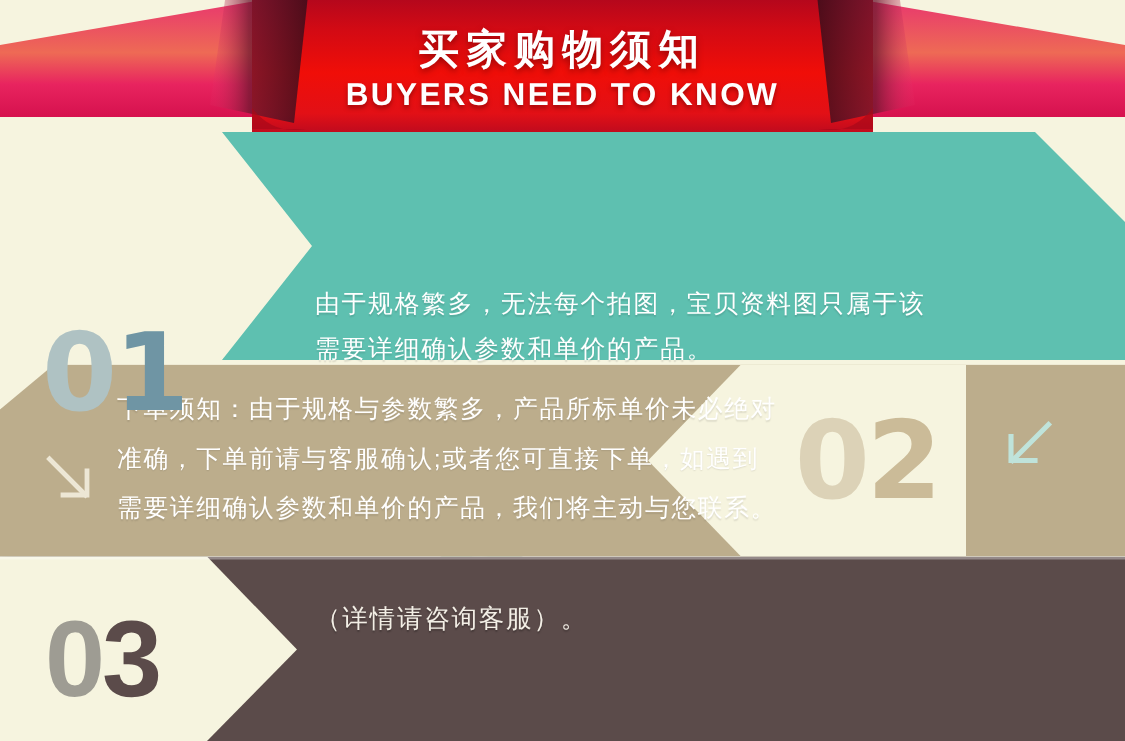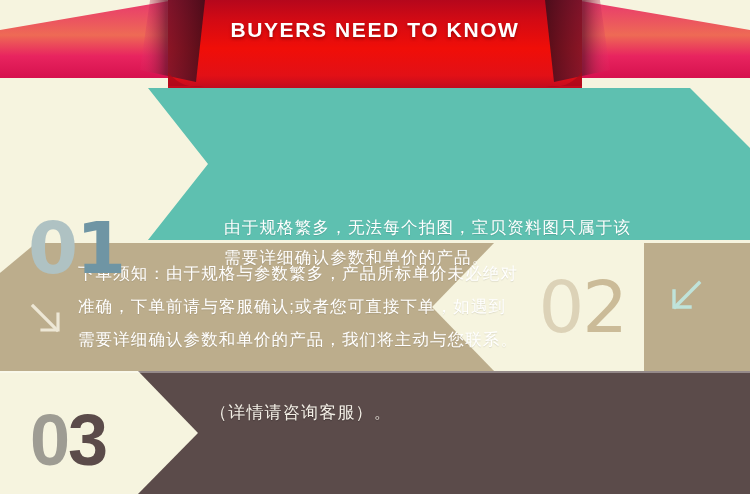--- a/index.html
+++ b/index.html
@@ -86,29 +86,28 @@
   
   .sec01-cut {
     position: absolute;
     right: 0; top: 0;
     width: 60px; height: 60px;
     background: #F6F4DF;
     clip-path: polygon(100% 0, 100% 100%, 0 0);
   }
   .sec01-text {
     position: absolute;
-    left: 224px; top: 100px;
+    left: 210px; top: 100px;
     width: 465px;
     color: #FFFFFF;
     font-size: 16.5px;
     line-height: 30px;
     letter-spacing: 1.2px;
     z-index: 5;
     text-shadow: 0 1px 1px rgba(0,0,0,0.12);
-    margin-top: 24px;
   }
   .num01 {
     position: absolute;
     left: 28px; top: 118px;
     font-size: 72px;
     font-weight: bold;
     letter-spacing: -2px;
     z-index: 5;
     font-family: "DejaVu Sans", sans-serif;
     text-align: center;
@@ -153,21 +152,21 @@
     font-size: 16.5px;
     line-height: 33px;
     letter-spacing: 1.1px;
     z-index: 5;
     text-shadow: 0 1px 1px rgba(0,0,0,0.10);
   }
   .num02 {
     position: absolute;
     right: 18px; top: 22px;
     font-size: 72px;
-    font-weight: normal;
+    font-weight: bold;
     letter-spacing: -2px;
     z-index: 6;
     font-family: "DejaVu Sans", sans-serif;
   }
   .num02 .d1 { color: #DCD2B7; }
   .num02 .d2 { color: #CBBB98; }
 
   .arrow-02 {
     position: absolute;
     left: 28px; top: 58px;
@@ -278,20 +277,21 @@
       <rect x="168" y="0" width="414" height="88" fill="url(#gMain)"></rect>
 
       <polygon points="150,0 205,0 196,82 140,70" fill="url(#gFoldL)"></polygon>
 
       <polygon points="600,0 545,0 554,82 610,70" fill="url(#gFoldR)"></polygon>
 
       <path d="M168,72 q14,18 36,14 l-36,0 z" fill="#A8081A" opacity="0.7"></path>
       <path d="M582,72 q-14,18 -36,14 l36,0 z" fill="#A8081A" opacity="0.7"></path>
     </svg>
     <div style="position:absolute;left:0;top:16px;width:750px;text-align:center;z-index:3;">
+      <div style="color:#FFFFFF;font-size:27px;font-weight:bold;letter-spacing:5px;line-height:34px;text-shadow:0 2px 4px rgba(90,0,0,0.55);">买家购物须知</div>
       <div style="color:#FFFFFF;font-size:21px;font-weight:bold;letter-spacing:1.6px;line-height:26px;margin-top:1px;text-shadow:0 2px 3px rgba(90,0,0,0.5);">BUYERS NEED TO KNOW</div>
     </div>
   </div>
 
   <div class="sec01">
     <div class="sec01-panel">
       <div class="sec01-cut"></div>
     </div>
     <div class="num01">
       <span class="d1">0</span><span class="d2">1</span>

